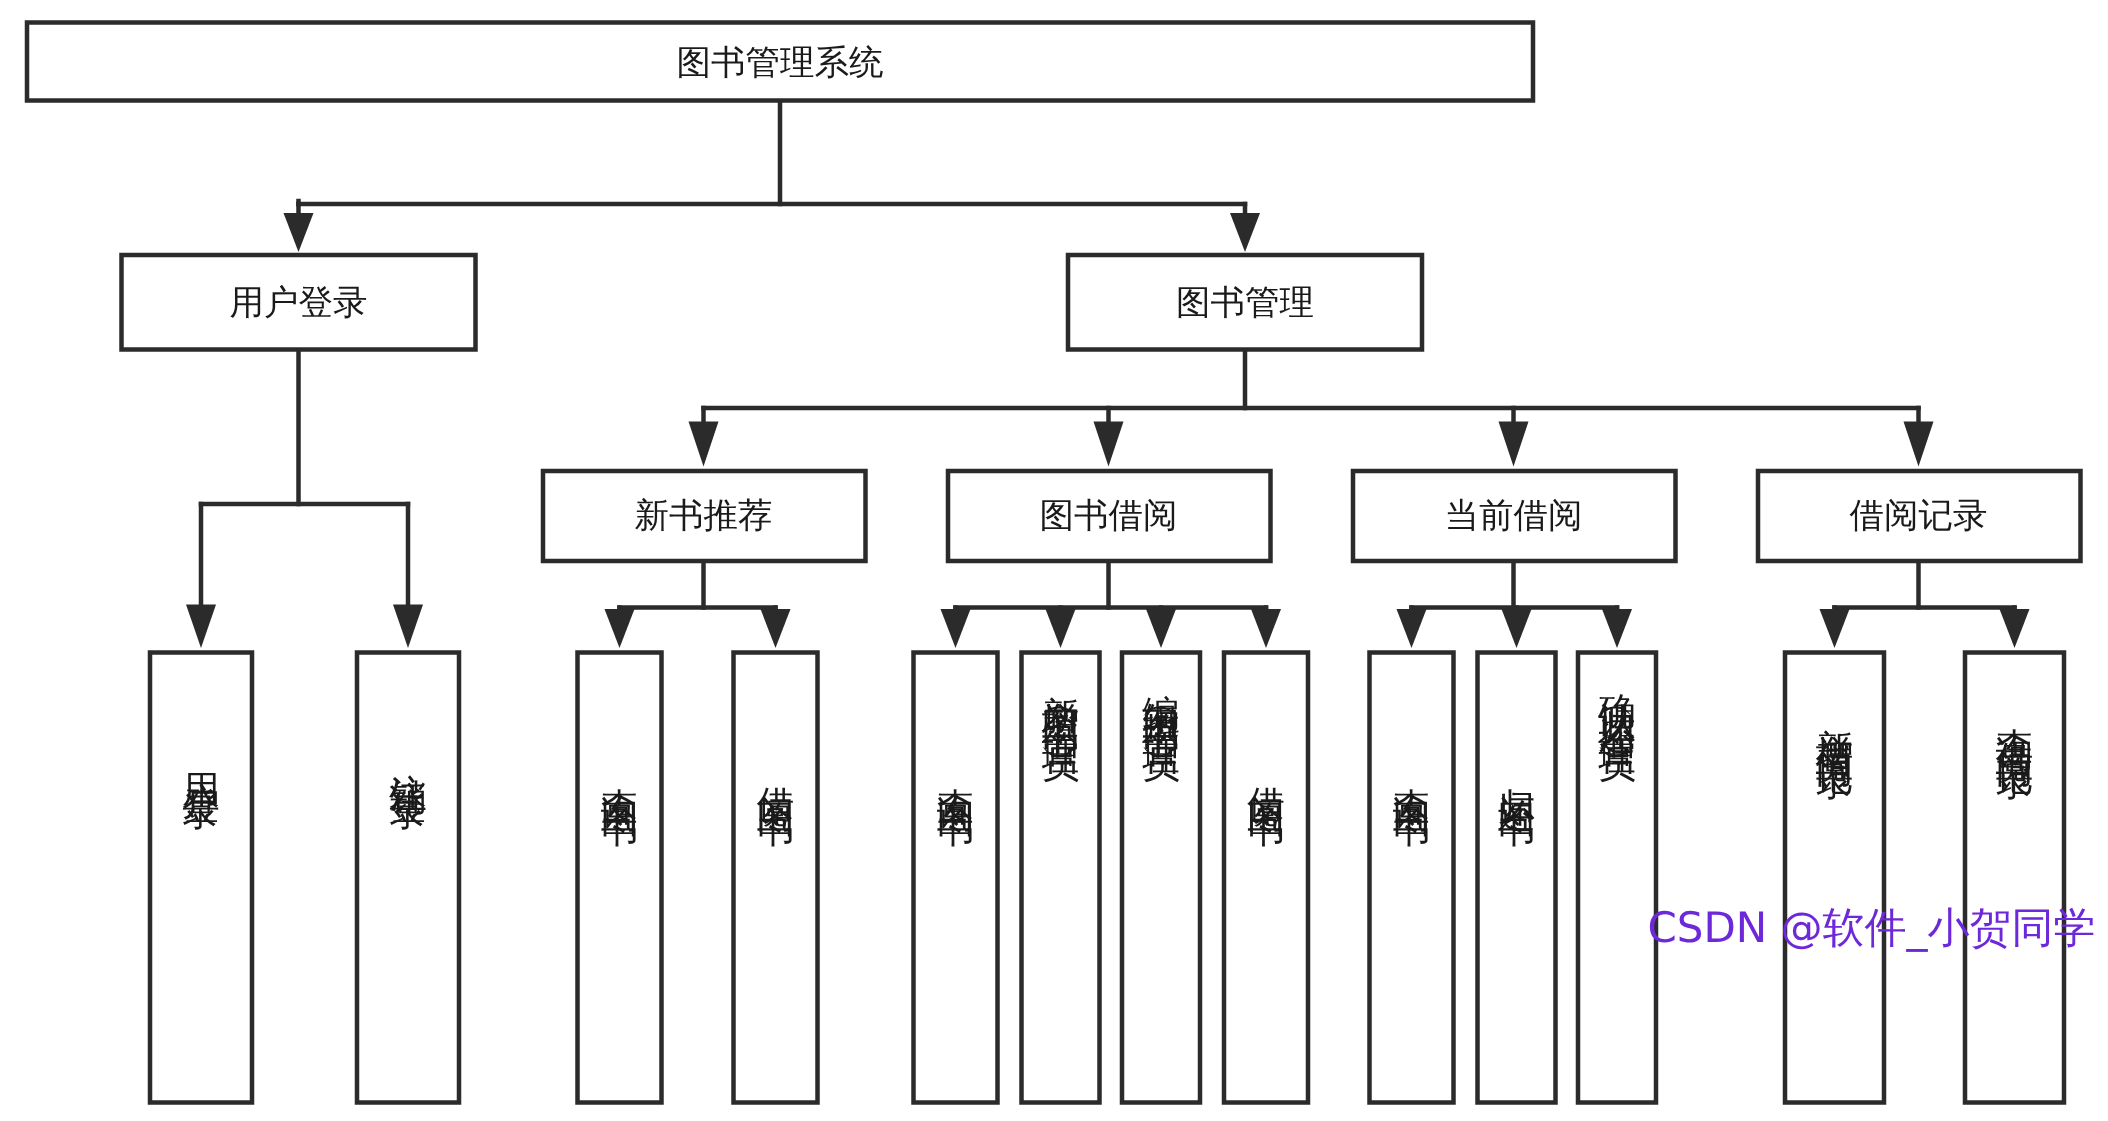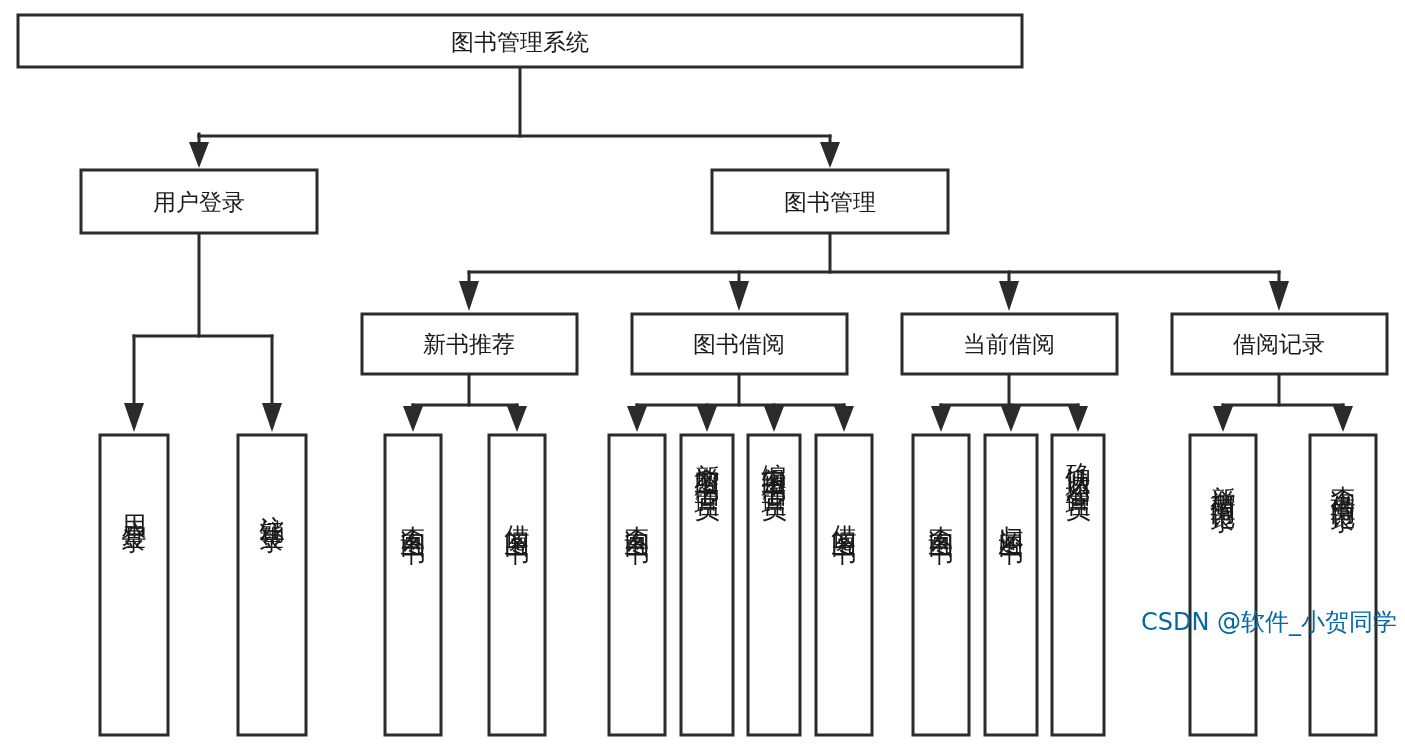--- a/index.html
+++ b/index.html
@@ -64,22 +64,22 @@
     display: flex;
     align-items: flex-start;
     justify-content: center;
     pointer-events: none;
   }
   .watermark {
     position: absolute;
     right: 8px;
     bottom: 6px;
     font-family: "DejaVu Sans", "Liberation Sans", sans-serif;
-    font-size: 24px;
-    color: #0369a1;
+    font-size: 28px;
+    color: #6d28d9;
     white-space: nowrap;
   }
 </style>
 </head>
 <body>
 
 <div id="diagram-root">
 
   <svg id="tree-svg" viewBox="0 0 1405 747" xmlns="http://www.w3.org/2000/svg">
 

